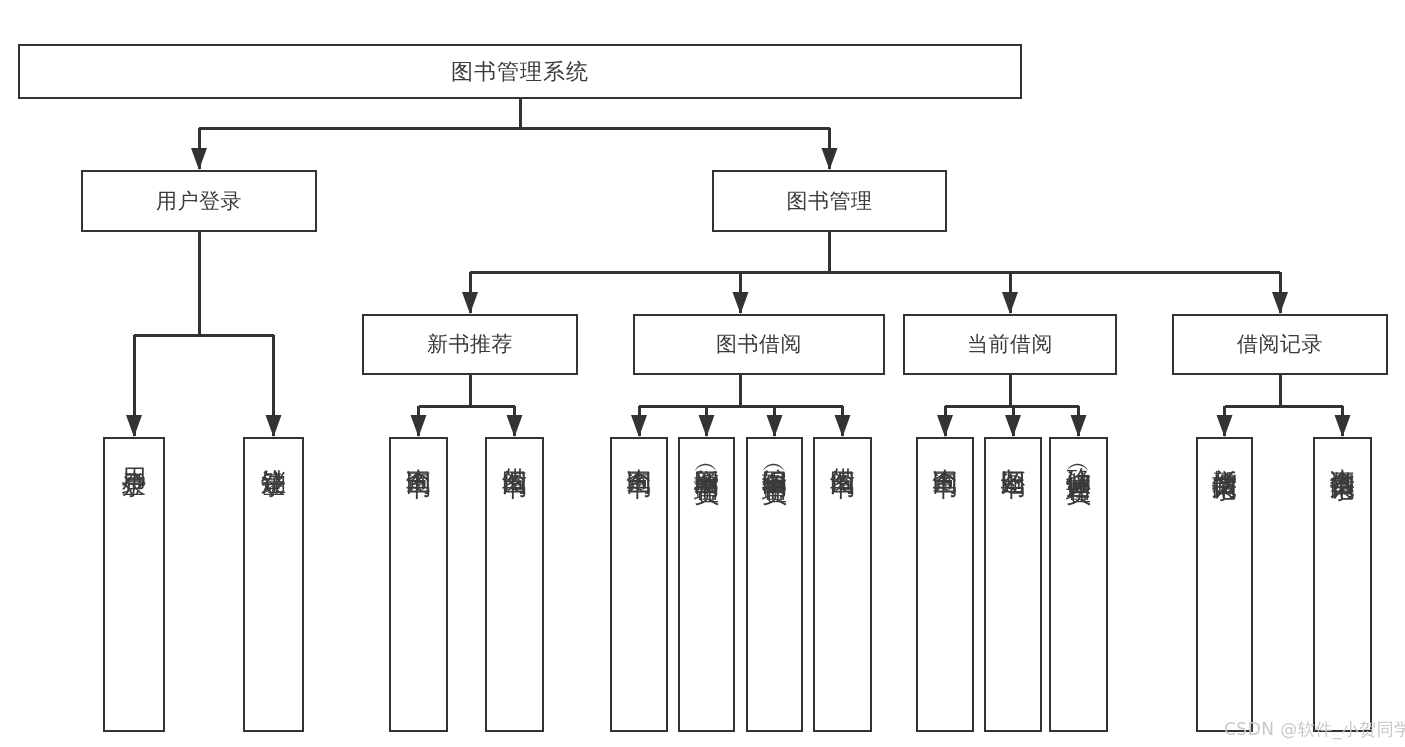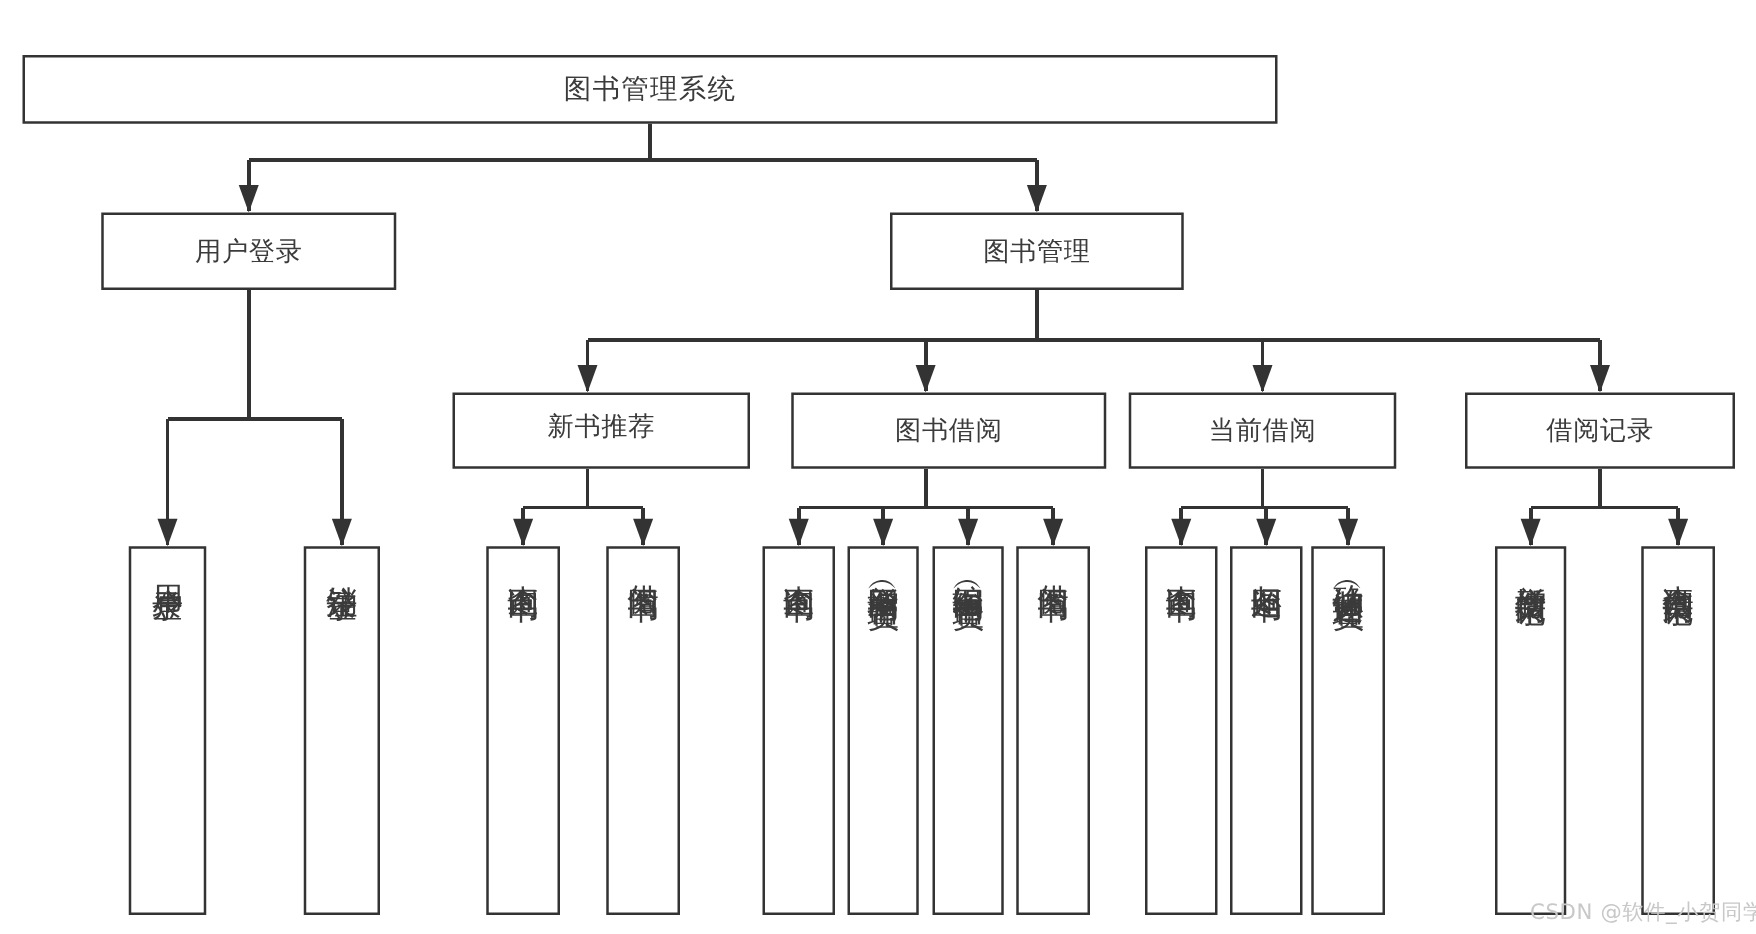--- a/index.html
+++ b/index.html
@@ -137,21 +137,21 @@
     <span class="node-label">图书管理系统</span>
   </div>
 
   <div class="node horizontal" style="left: 81px; top: 170px; width: 236px; height: 62px;">
     <span class="node-label">用户登录</span>
   </div>
   <div class="node horizontal" style="left: 712px; top: 170px; width: 235px; height: 62px;">
     <span class="node-label">图书管理</span>
   </div>
 
-  <div class="node horizontal" style="left: 362px; top: 314px; width: 238px; height: 61px; font-family: Liberation Mono, monospace;">
+  <div class="node horizontal" style="left: 362px; top: 314px; width: 216px; height: 61px;">
     <span class="node-label">新书推荐</span>
   </div>
   <div class="node horizontal" style="left: 633px; top: 314px; width: 252px; height: 61px;">
     <span class="node-label">图书借阅</span>
   </div>
   <div class="node horizontal" style="left: 1172px; top: 314px; width: 216px; height: 61px;">
     <span class="node-label">借阅记录</span>
   </div>
   <div class="node horizontal" style="left: 903px; top: 314px; width: 214px; height: 61px;">
     <span class="node-label">当前借阅</span>

